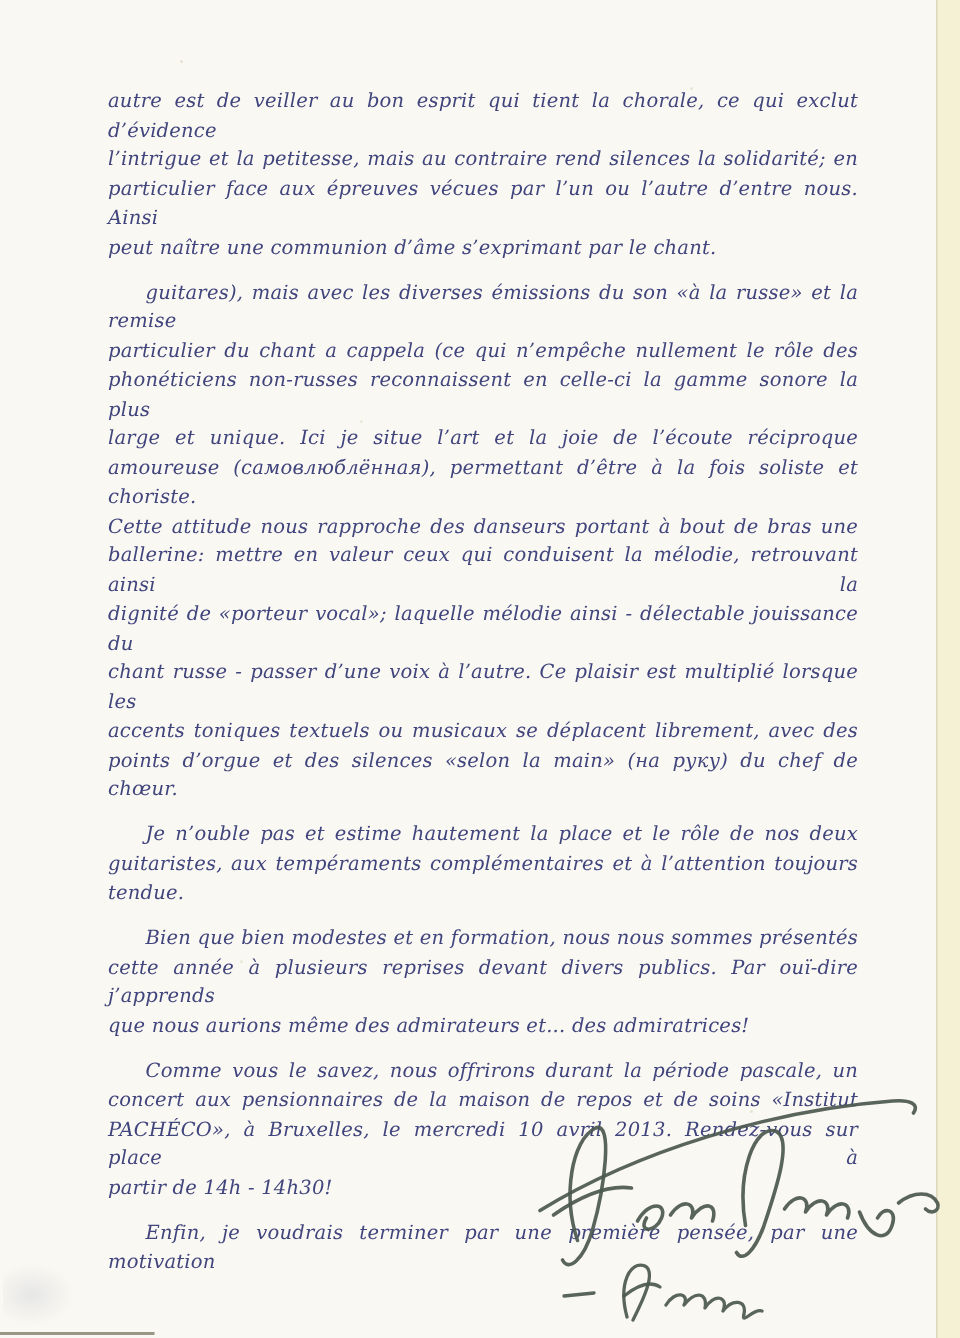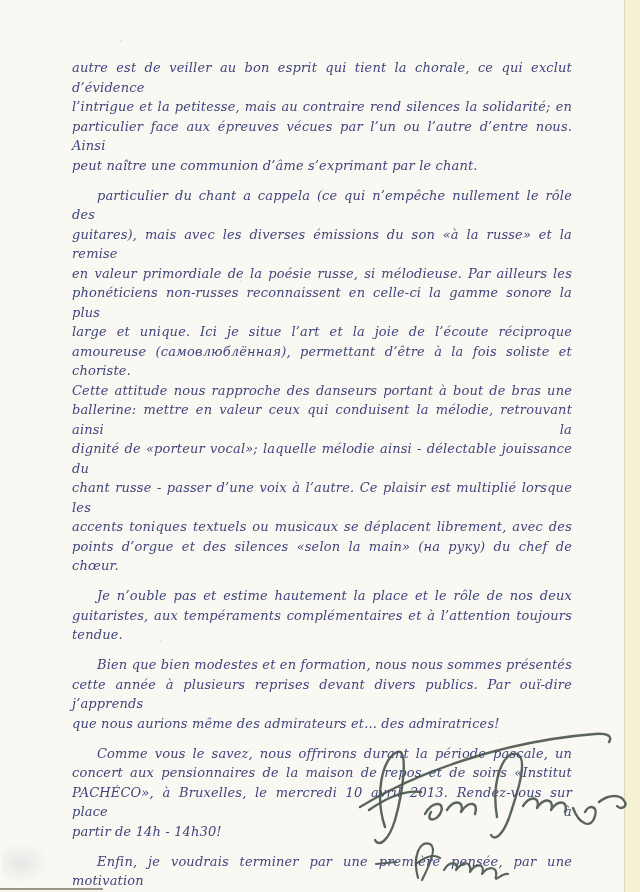--- a/index.html
+++ b/index.html
@@ -79,23 +79,22 @@
 
   <div class="letter-body">
 
     <div class="p">
         <div class="line">autre est de veiller au bon esprit qui tient la chorale, ce qui exclut d’évidence</div>
         <div class="line">l’intrigue et la petitesse, mais au contraire rend silences la solidarité; en</div>
         <div class="line">particulier face aux épreuves vécues par l’un ou l’autre d’entre nous. Ainsi</div>
         <div class="line last">peut naître une communion d’âme s’exprimant par le chant.</div>
       </div>
       <div class="p indent">
+        <div class="line">guitares), mais avec les diverses émissions du son «à la russe» et la remise</div>
         <div class="line">particulier du chant a cappela (ce qui n’empêche nullement le rôle des</div>
-        <div class="line">guitares), mais avec les diverses émissions du son «à la russe» et la remise</div>
-        <div class="line">en valeur primordiale de la poésie russe, si mélodieuse. Par ailleurs les</div>
         <div class="line">phonéticiens non-russes reconnaissent en celle-ci la gamme sonore la plus</div>
         <div class="line">large et unique. Ici je situe l’art et la joie de l’écoute réciproque</div>
         <div class="line">amoureuse (самовлюблённая), permettant d’être à la fois soliste et choriste.</div>
         <div class="line">Cette attitude nous rapproche des danseurs portant à bout de bras une</div>
         <div class="line">ballerine: mettre en valeur ceux qui conduisent la mélodie, retrouvant ainsi la</div>
         <div class="line">dignité de «porteur vocal»; laquelle mélodie ainsi - délectable jouissance du</div>
         <div class="line">chant russe - passer d’une voix à l’autre. Ce plaisir est multiplié lorsque les</div>
         <div class="line">accents toniques textuels ou musicaux se déplacent librement, avec des</div>
         <div class="line last">points d’orgue et des silences «selon la main» (на руку) du chef de chœur.</div>
       </div>

